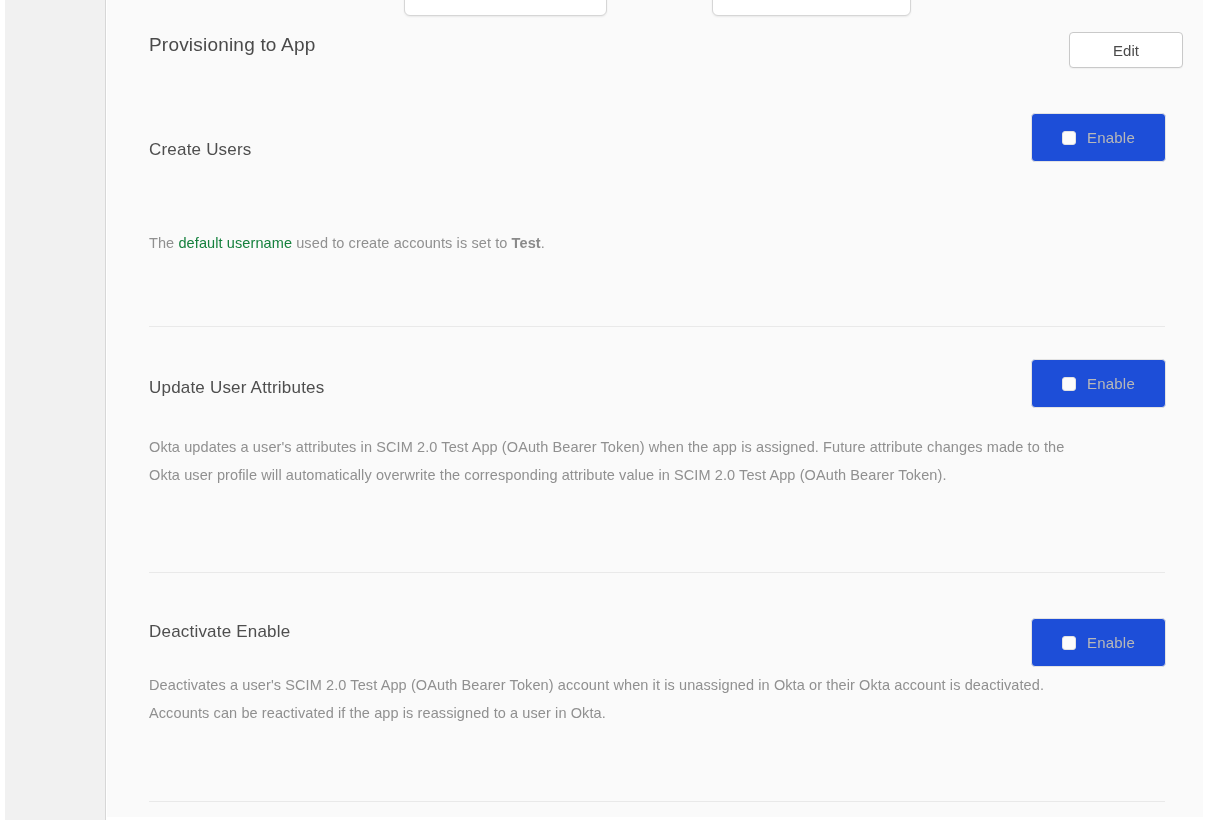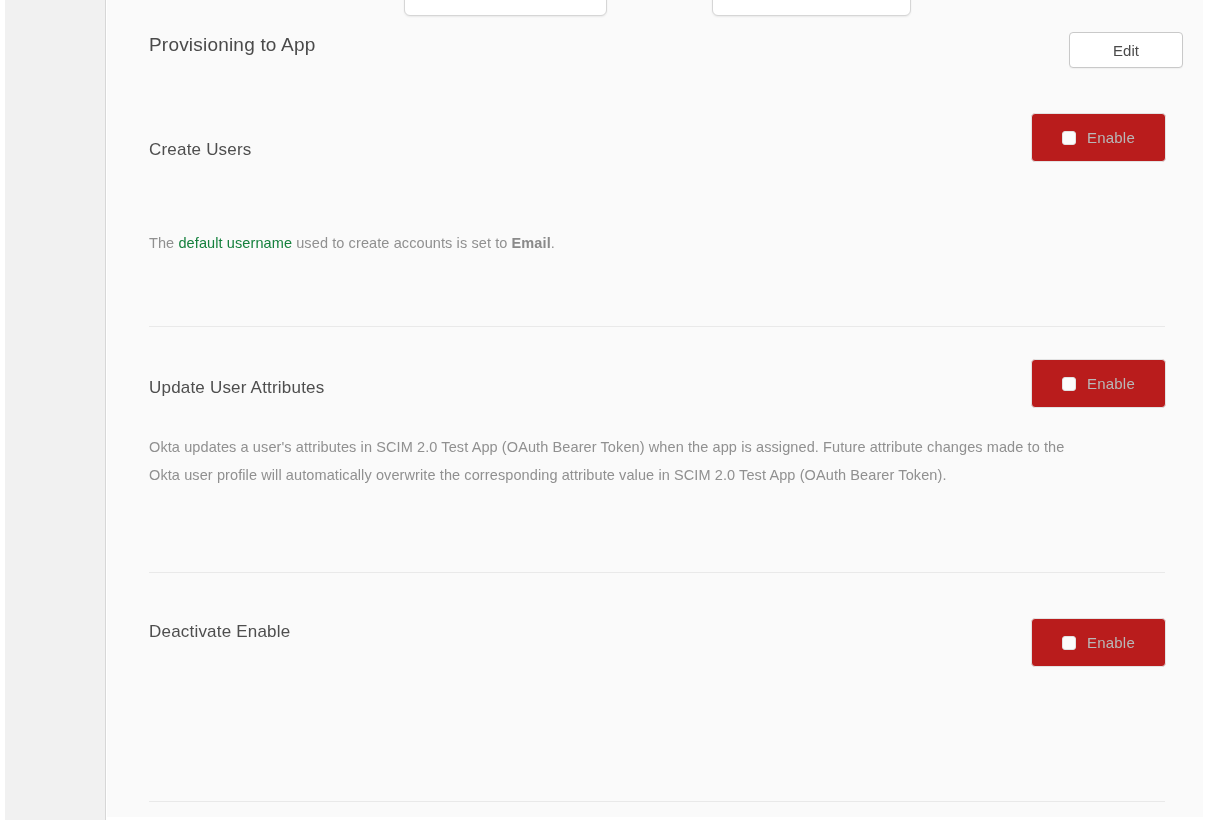--- a/index.html
+++ b/index.html
@@ -35,21 +35,21 @@
     font-family:"Liberation Sans", sans-serif;
     font-size:15px; color:#4a4a4a; cursor:pointer;
     box-shadow:0 1px 1px rgba(0,0,0,0.04);
   }
   .sec-title {
     position:absolute; left:42px;
     font-size:17px; color:#4e4e4e; letter-spacing:0.2px;
   }
   .enable-btn {
     position:absolute; left:924px; width:135px; height:49px;
-    background:#b91c1c; border:1px solid #e3e3e3; border-radius:4px;
+    background:#1d4ed8; border:1px solid #e3e3e3; border-radius:4px;
     display:flex; align-items:center; justify-content:center; gap:11px;
     cursor:default;
   }
   .cbx {
     width:14px; height:14px; background:#fcfcfc;
     border:1px solid #e2e2e2; border-radius:3px;
     display:inline-block;
   }
   .enable-label { font-size:15px; color:#b8b8b8; letter-spacing:0.2px; }
   .body-text {
@@ -73,31 +73,32 @@
   <div class="topbox right"></div>
 
   <div class="page-heading">Provisioning to App</div>
   <button class="edit-btn">Edit</button>
 
   <div class="sec-title" style="top:140px">Create Users</div>
   <div class="enable-btn" style="top:113px">
     <span class="cbx"></span>
     <span class="enable-label">Enable</span>
   </div>
-  <div class="body-text" style="top:229px"><span>The </span><a class="link">default username</a><span> used to create accounts is set to </span><span class="bold">Email</span><span>.</span></div>
+  <div class="body-text" style="top:229px"><span>The </span><a class="link">default username</a><span> used to create accounts is set to </span><span class="bold">Test</span><span>.</span></div>
   <div class="divider" style="top:326px"></div>
 
   <div class="sec-title" style="top:378px">Update User Attributes</div>
   <div class="enable-btn" style="top:359px">
     <span class="cbx"></span>
     <span class="enable-label">Enable</span>
   </div>
   <div class="body-text" style="top:433px">Okta updates a user's attributes in SCIM 2.0 Test App (OAuth Bearer Token) when the app is assigned. Future attribute changes made to the Okta user profile will automatically overwrite the corresponding attribute value in SCIM 2.0 Test App (OAuth Bearer Token).</div>
   <div class="divider" style="top:572px"></div>
 
   <div class="sec-title" style="top:622px">Deactivate Enable</div>
   <div class="enable-btn" style="top:618px">
     <span class="cbx"></span>
     <span class="enable-label">Enable</span>
   </div>
+  <div class="body-text" style="top:671px">Deactivates a user's SCIM 2.0 Test App (OAuth Bearer Token) account when it is unassigned in Okta or their Okta account is deactivated. Accounts can be reactivated if the app is reassigned to a user in Okta.</div>
   <div class="divider" style="top:801px"></div>
 
 </div>
 
 </body></html>

